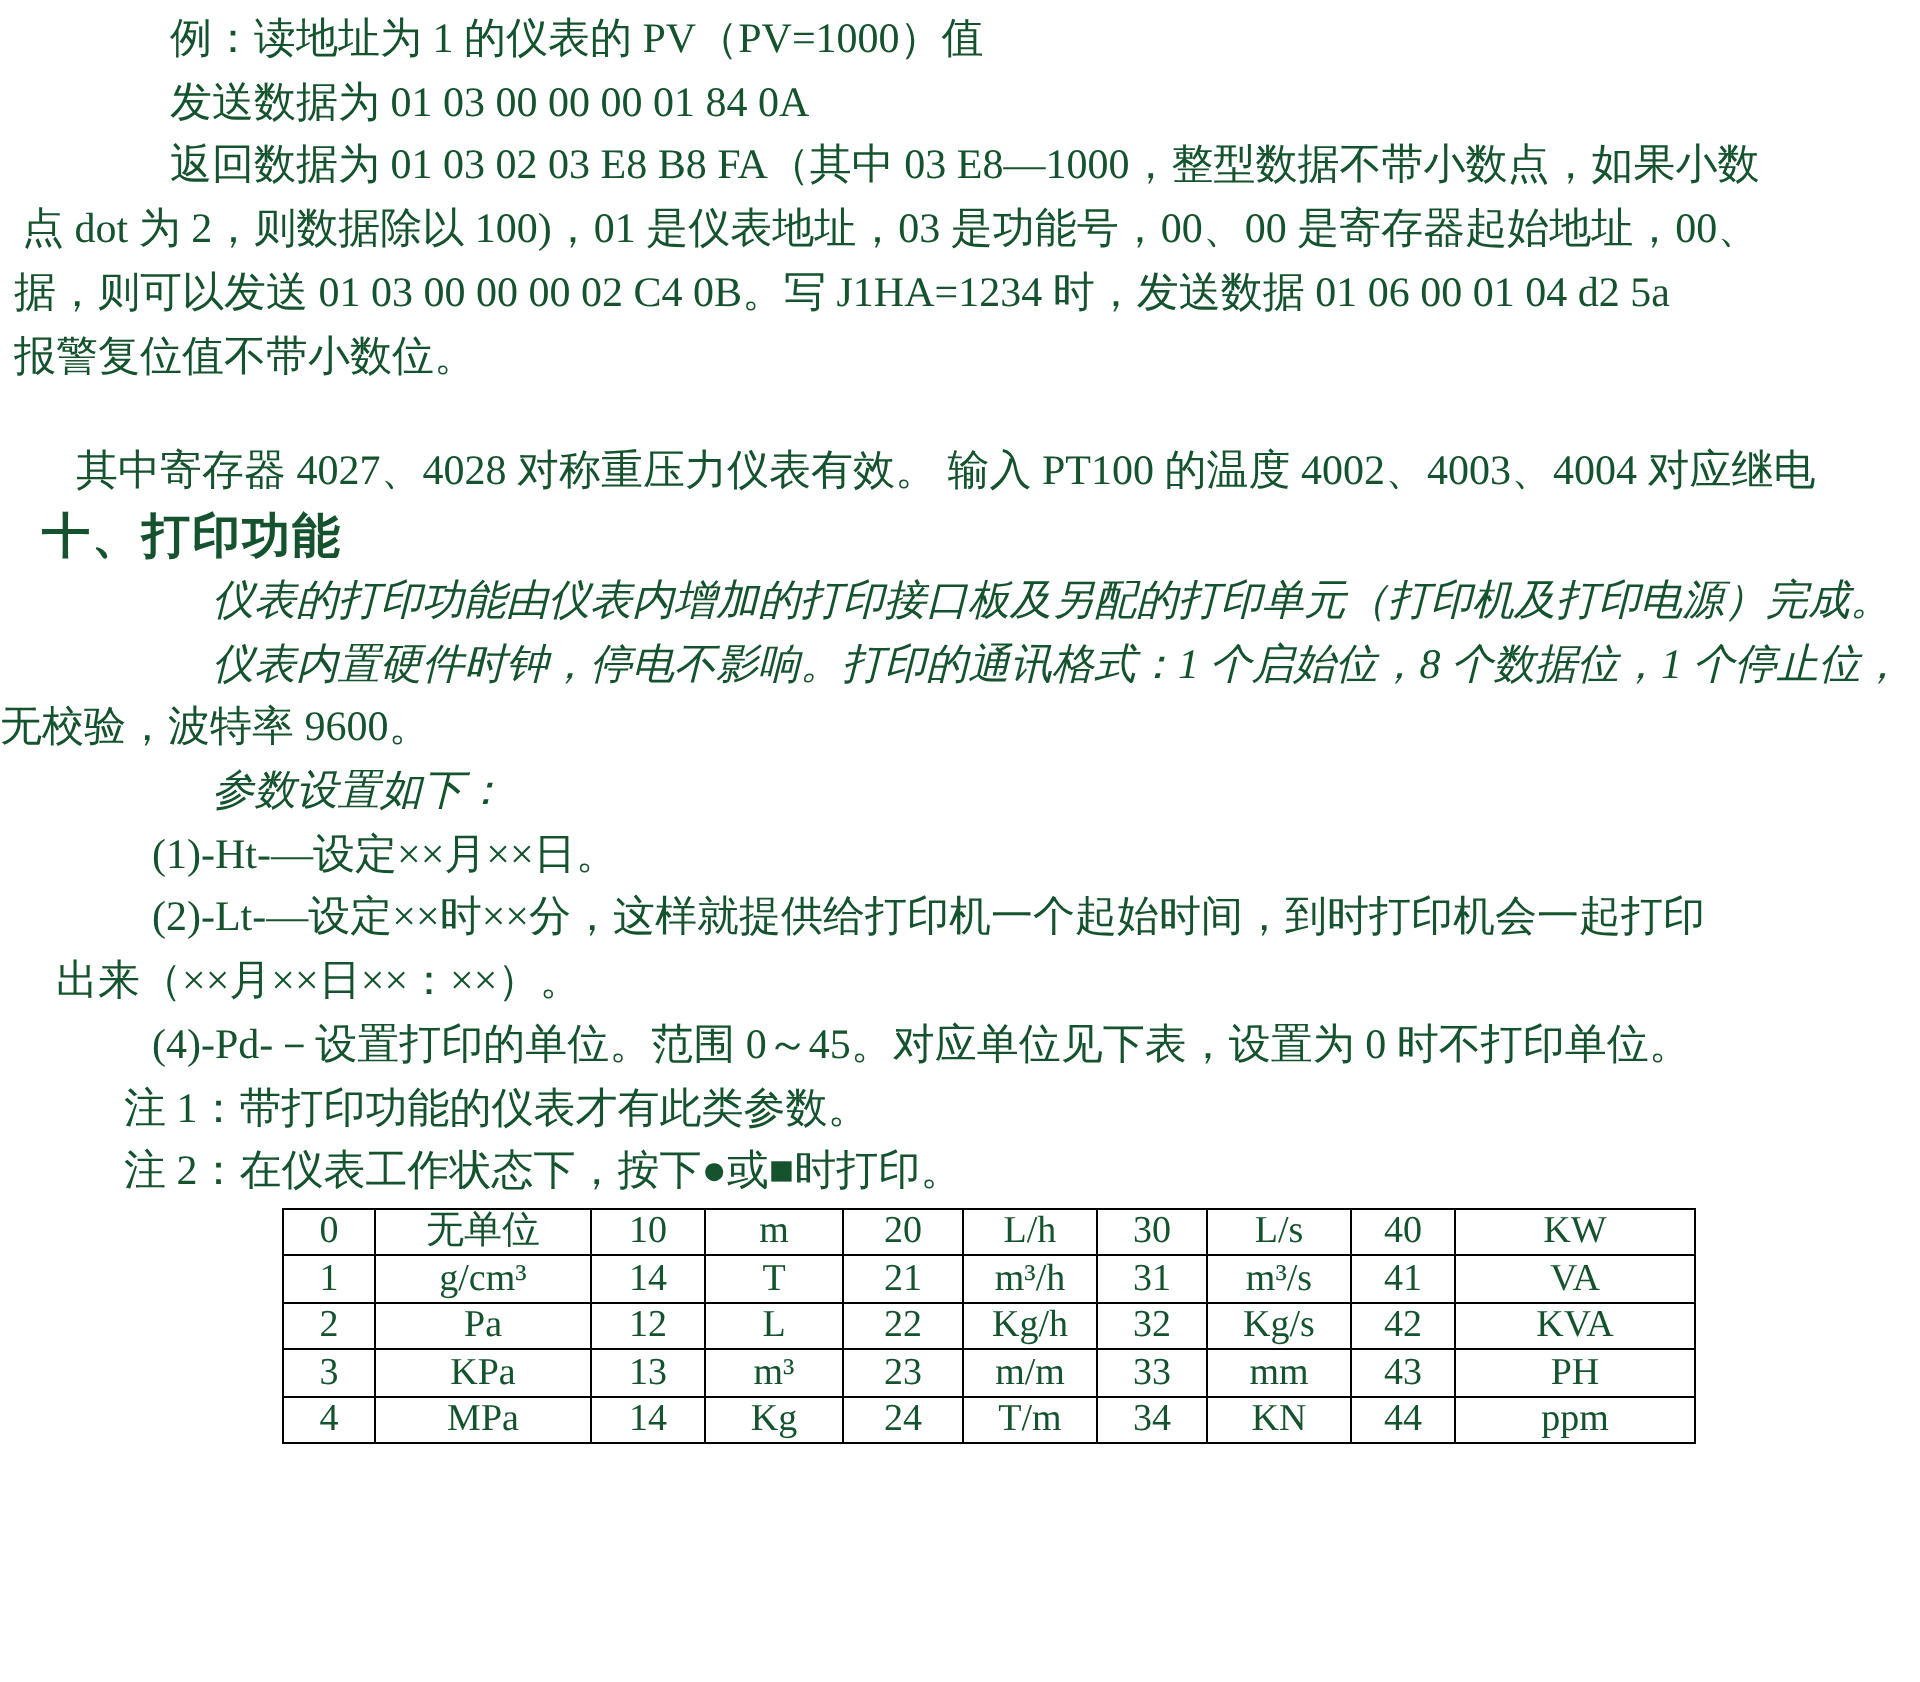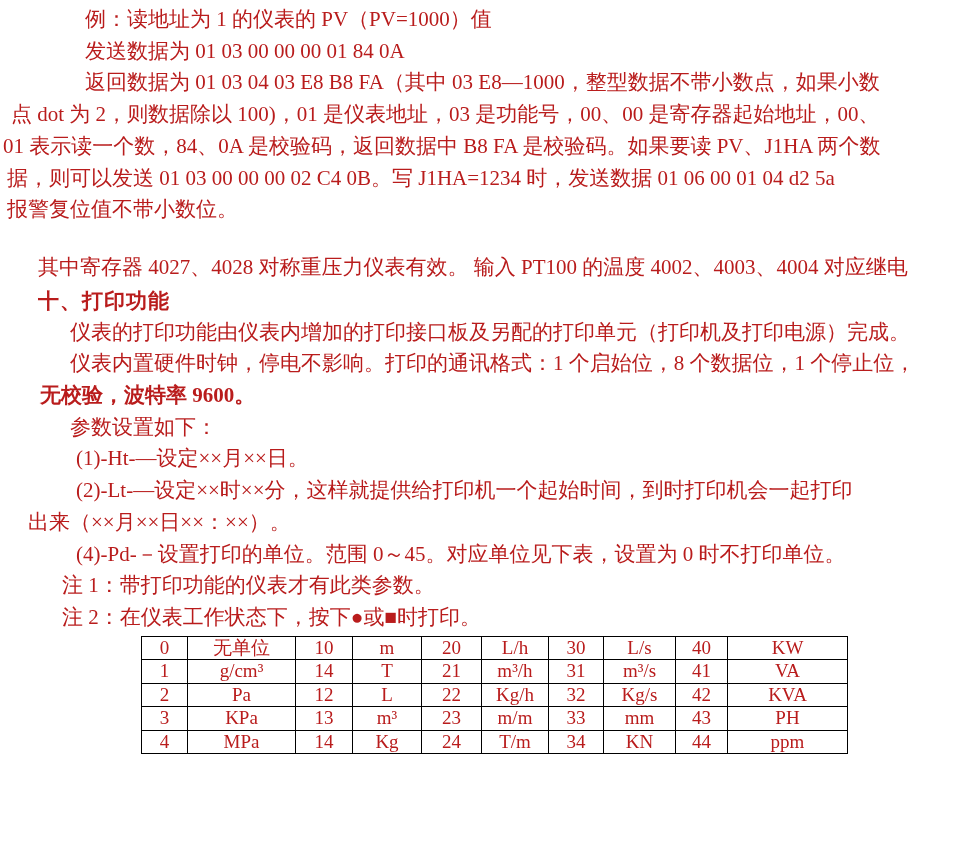--- a/index.html
+++ b/index.html
@@ -1,45 +1,45 @@
 <!DOCTYPE html>
 <html><head>
 <meta charset="utf-8">
 <style>
   html,body{margin:0;padding:0;background:#e8e8e8;}
   .page{
     position:relative;
     width:960px;height:841px;
     margin:0 auto;
     background:#ffffff;
-    color:#b91c1c;
+    color:#14532d;
     overflow:hidden;
     font-family:"Liberation Serif","DejaVu Serif",serif;
     font-size:21px;
     line-height:31.7px;
     padding-top:4px;
     box-sizing:border-box;
   }
   .line{margin:0;white-space:nowrap;}
   .ind85{padding-left:85px;}
   .ind76{padding-left:76px;}
-  .ind74{padding-left:70px;}
+  .ind74{padding-left:106px;font-style:italic;}
   .ind62{padding-left:62px;}
-  .ind40{padding-left:40px;font-weight:bold;}
+  .ind40{}
   .ind38{padding-left:38px;font-family:Liberation Serif, serif;}
   .ind28{padding-left:28px;}
   .ind11{padding-left:11px;}
   .ind7{padding-left:7px;}
   .ind3{padding-left:3px;}
   .gap-before{margin-top:26px;}
   .heading{
-    padding-left:38px;
+    padding-left:21px;
     font-family:"Liberation Sans","DejaVu Sans",sans-serif;
     font-weight:bold;
-    font-size:21px;
+    font-size:24px;
     line-height:33px;
     margin:0;
     letter-spacing:1px;
   }
   table.unit-table{
     border-collapse:collapse;
     table-layout:fixed;
     margin:2px 0 0 141px;
     width:706px;
     font-size:19px;
@@ -54,23 +54,22 @@
     overflow:hidden;
   }
 </style>
 </head>
 <body>
 
 <div class="page">
 
   <p class="line ind85">例：读地址为 1 的仪表的 PV（PV=1000）值</p>
   <p class="line ind85">发送数据为 01 03 00 00 00 01 84 0A</p>
-  <p class="line ind85">返回数据为 01 03 04 03 E8 B8 FA（其中 03 E8—1000，整型数据不带小数点，如果小数</p>
+  <p class="line ind85">返回数据为 01 03 02 03 E8 B8 FA（其中 03 E8—1000，整型数据不带小数点，如果小数</p>
   <p class="line ind11">点 dot 为 2，则数据除以 100)，01 是仪表地址，03 是功能号，00、00 是寄存器起始地址，00、</p>
-  <p class="line ind3">01 表示读一个数，84、0A 是校验码，返回数据中 B8 FA 是校验码。如果要读 PV、J1HA 两个数</p>
   <p class="line ind7">据，则可以发送 01 03 00 00 00 02 C4 0B。写 J1HA=1234 时，发送数据 01 06 00 01 04 d2 5a</p>
   <p class="line ind7">报警复位值不带小数位。</p>
 
   <p class="line ind38 gap-before">其中寄存器 4027、4028 对称重压力仪表有效。 输入 PT100 的温度 4002、4003、4004 对应继电</p>
 
   <h2 class="heading">十、打印功能</h2>
 
   <p class="line ind74">仪表的打印功能由仪表内增加的打印接口板及另配的打印单元（打印机及打印电源）完成。</p>
   <p class="line ind74">仪表内置硬件时钟，停电不影响。打印的通讯格式：1 个启始位，8 个数据位，1 个停止位，</p>
   <p class="line ind40">无校验，波特率 9600。</p>

